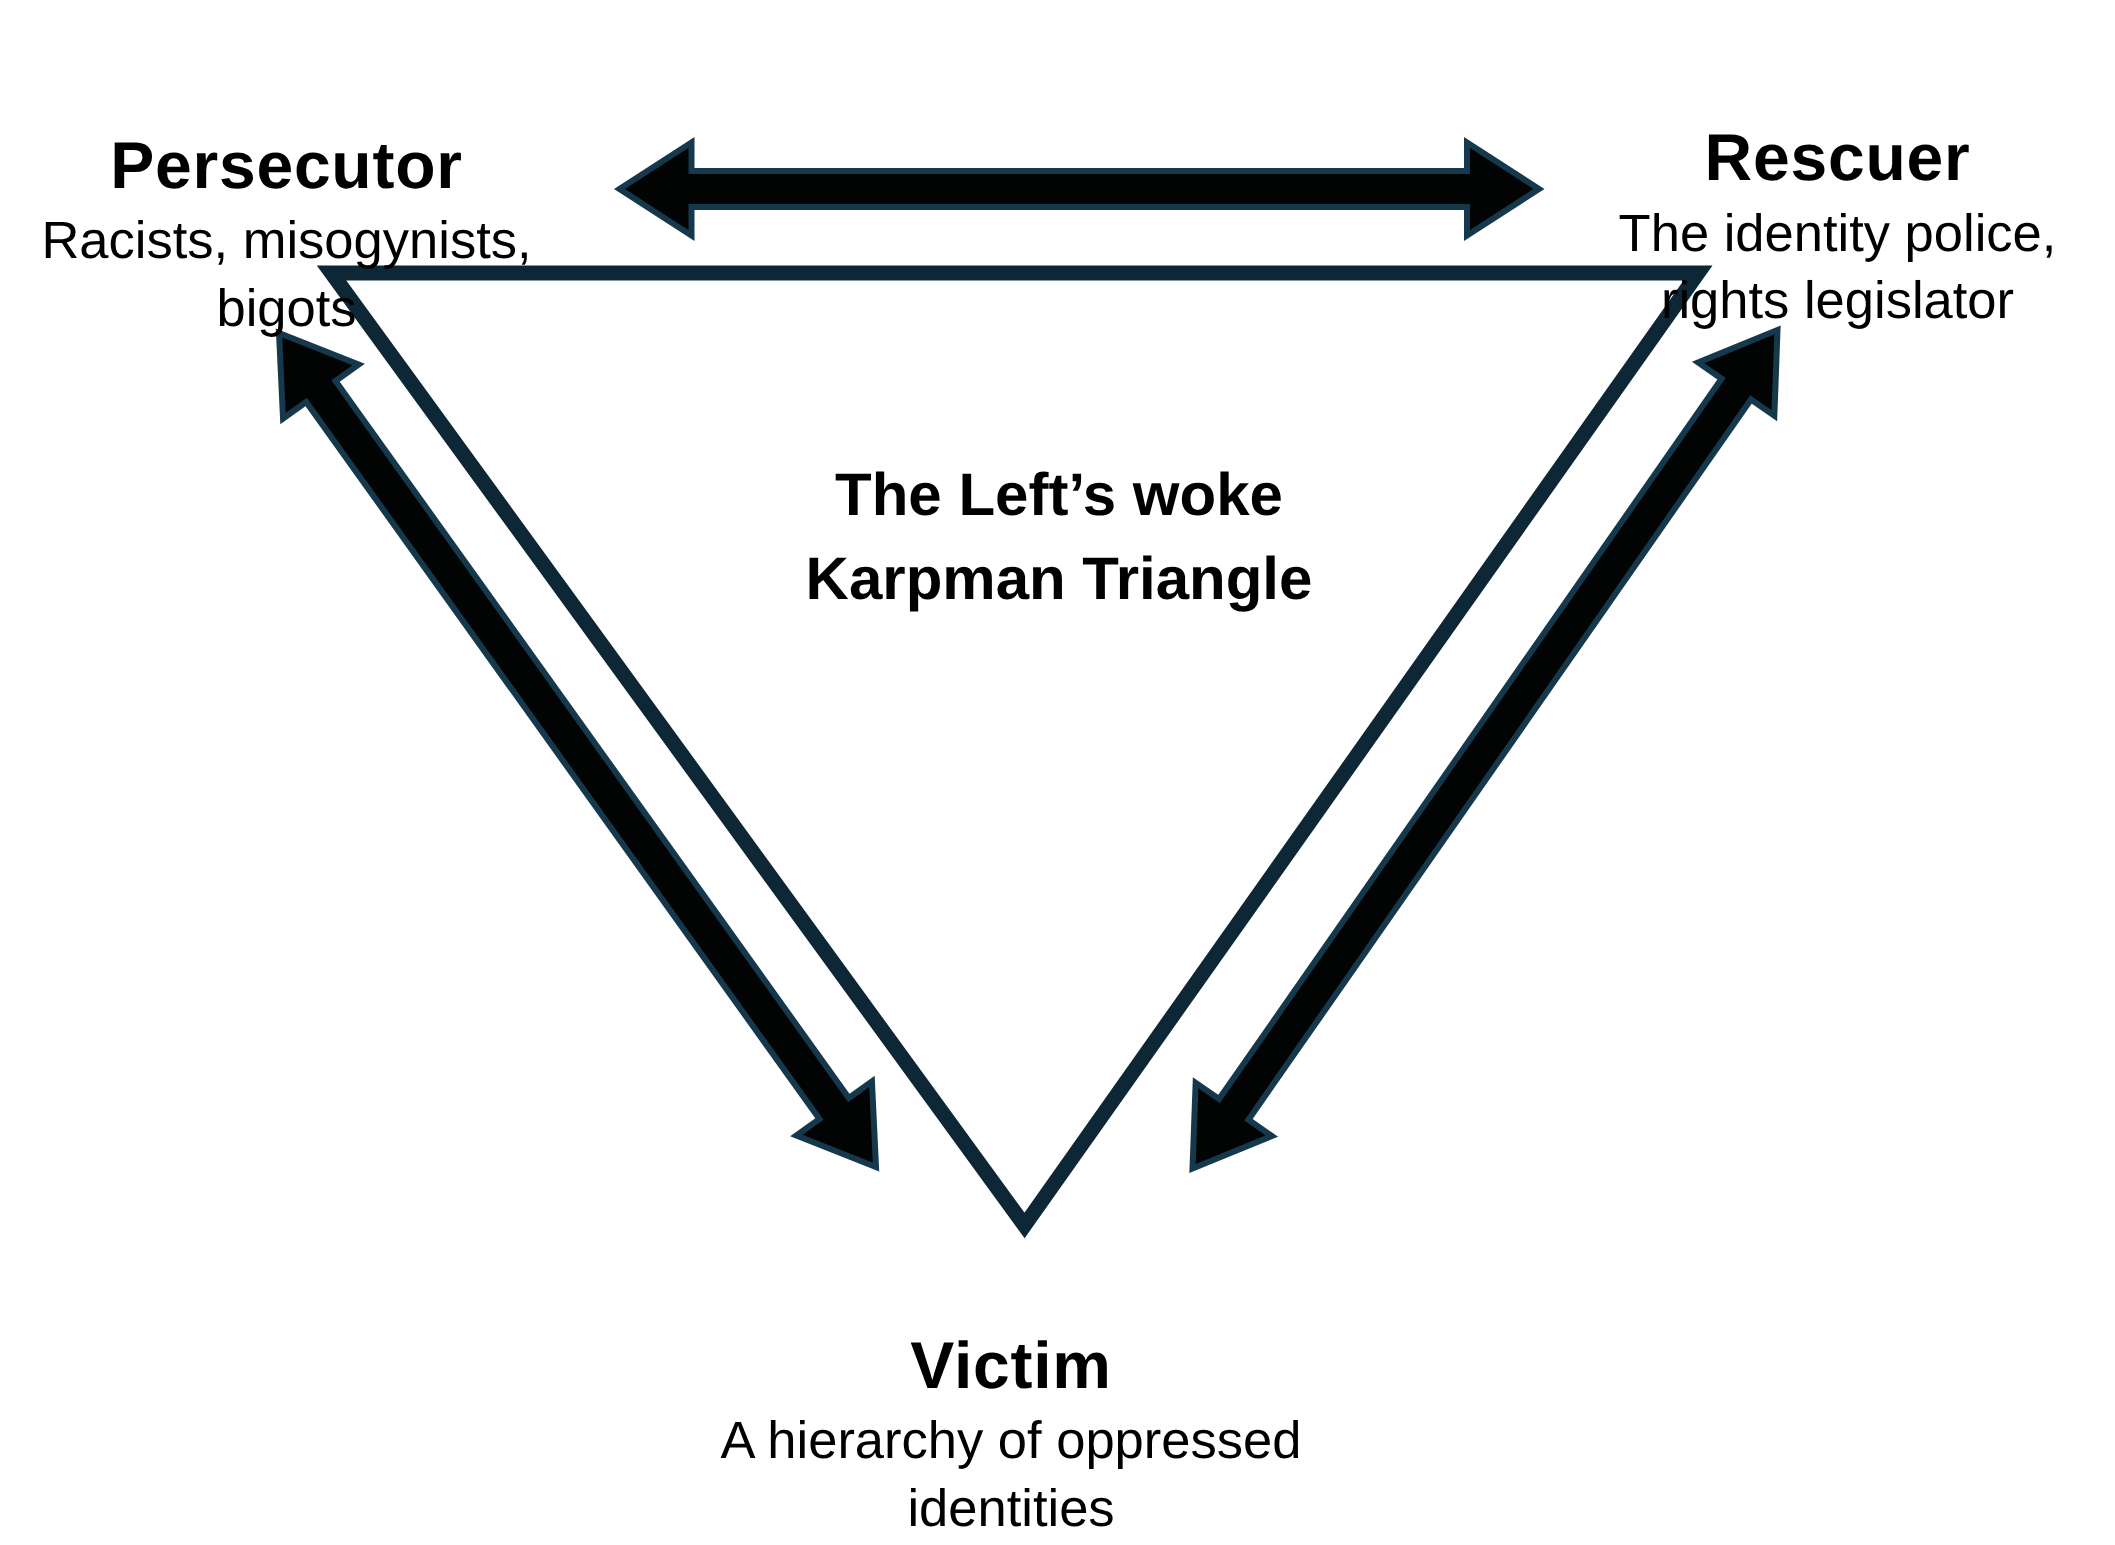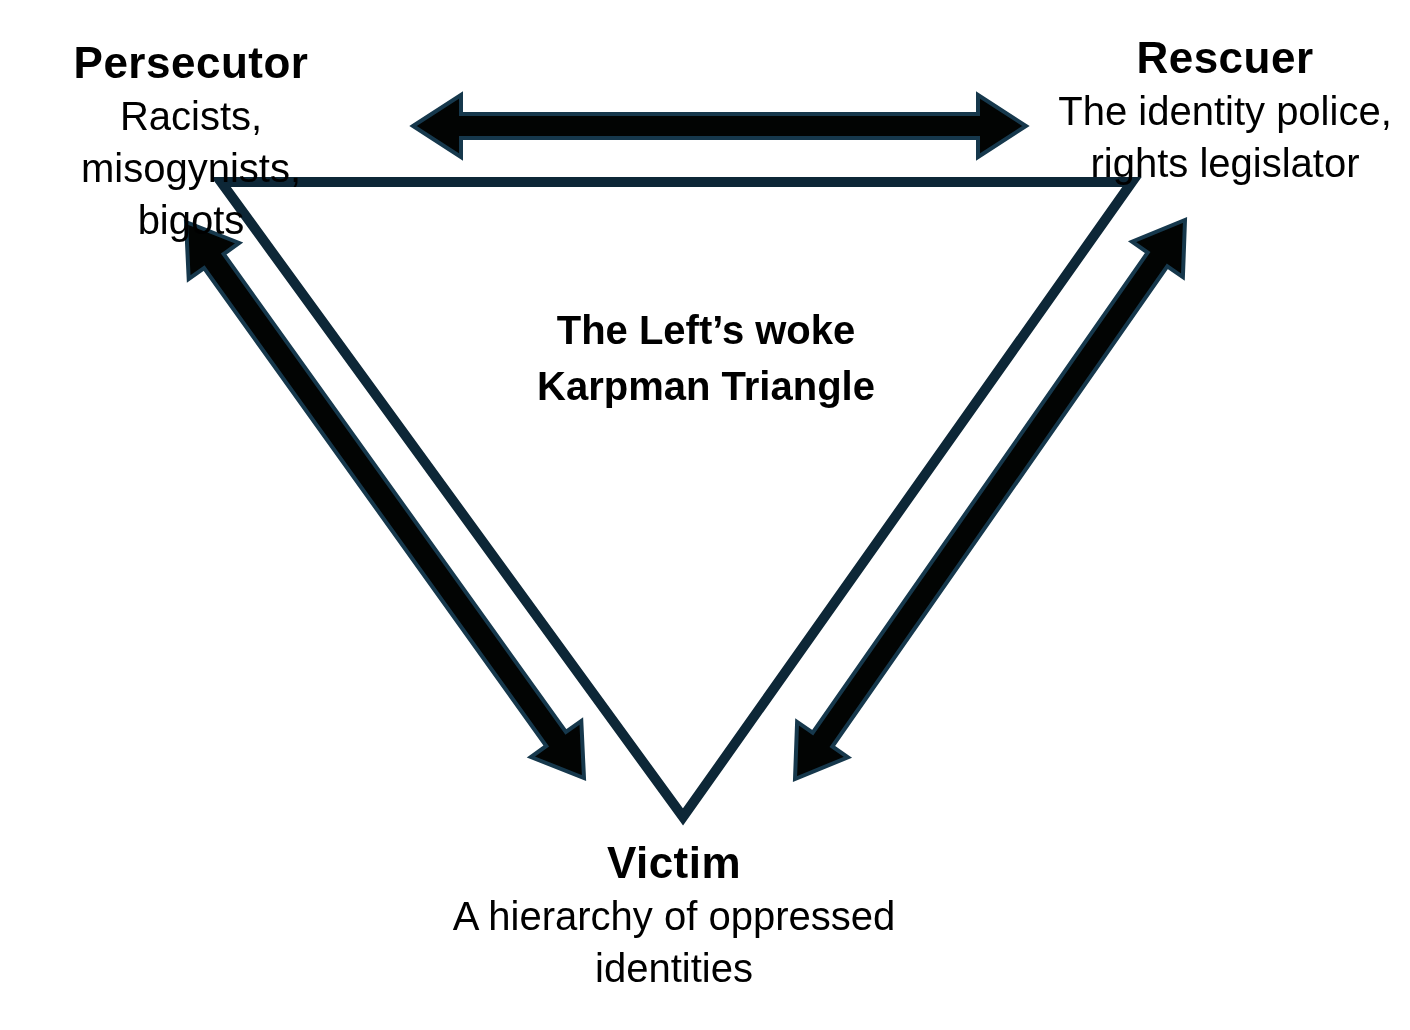--- a/index.html
+++ b/index.html
@@ -37,23 +37,24 @@
   }
   .corner {
     position: absolute;
     text-align: center;
   }
   .corner-title {
     font-size: 44px;
     font-weight: 700;
     line-height: 1.22;
     letter-spacing: 0.5px;
+    margin-top: 48px;
   }
   .corner-sub {
-    font-size: 40px;
+    font-size: 35px;
     font-weight: 400;
     line-height: 1.3;
     white-space: pre-line;
   }
   .center-title {
     position: absolute;
     left: 406px;
     top: 302px;
     width: 600px;
     text-align: center;

